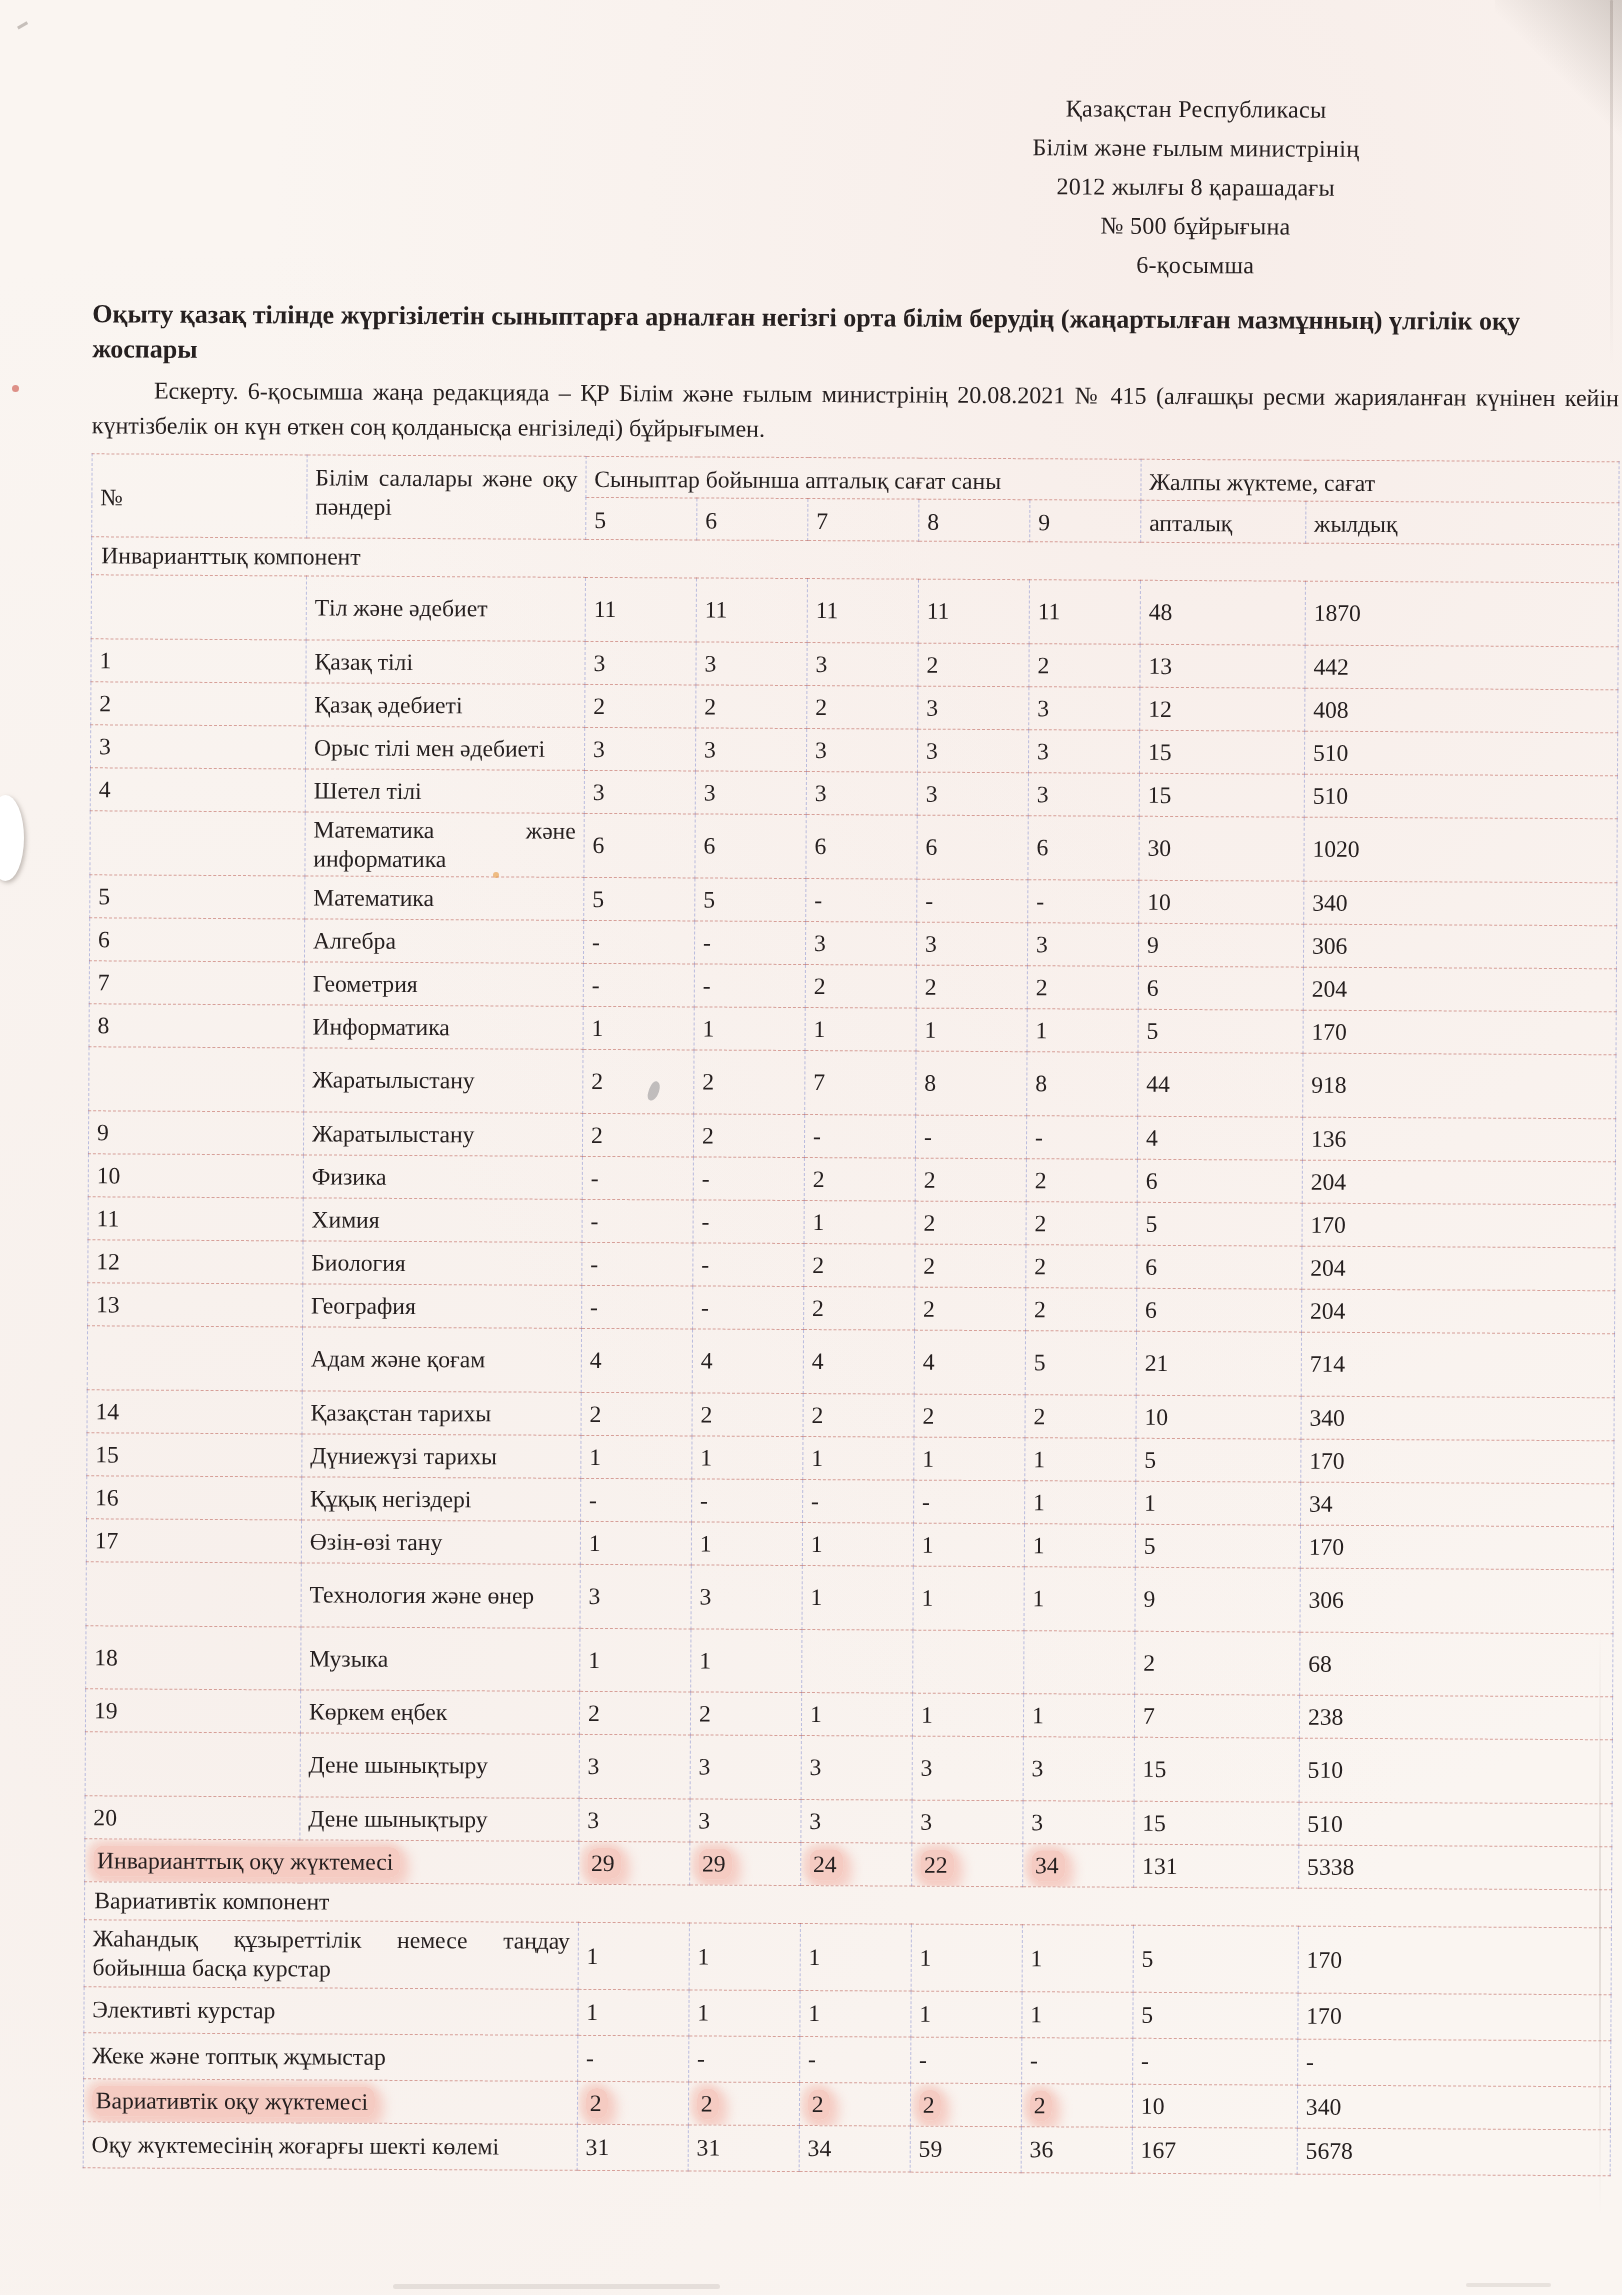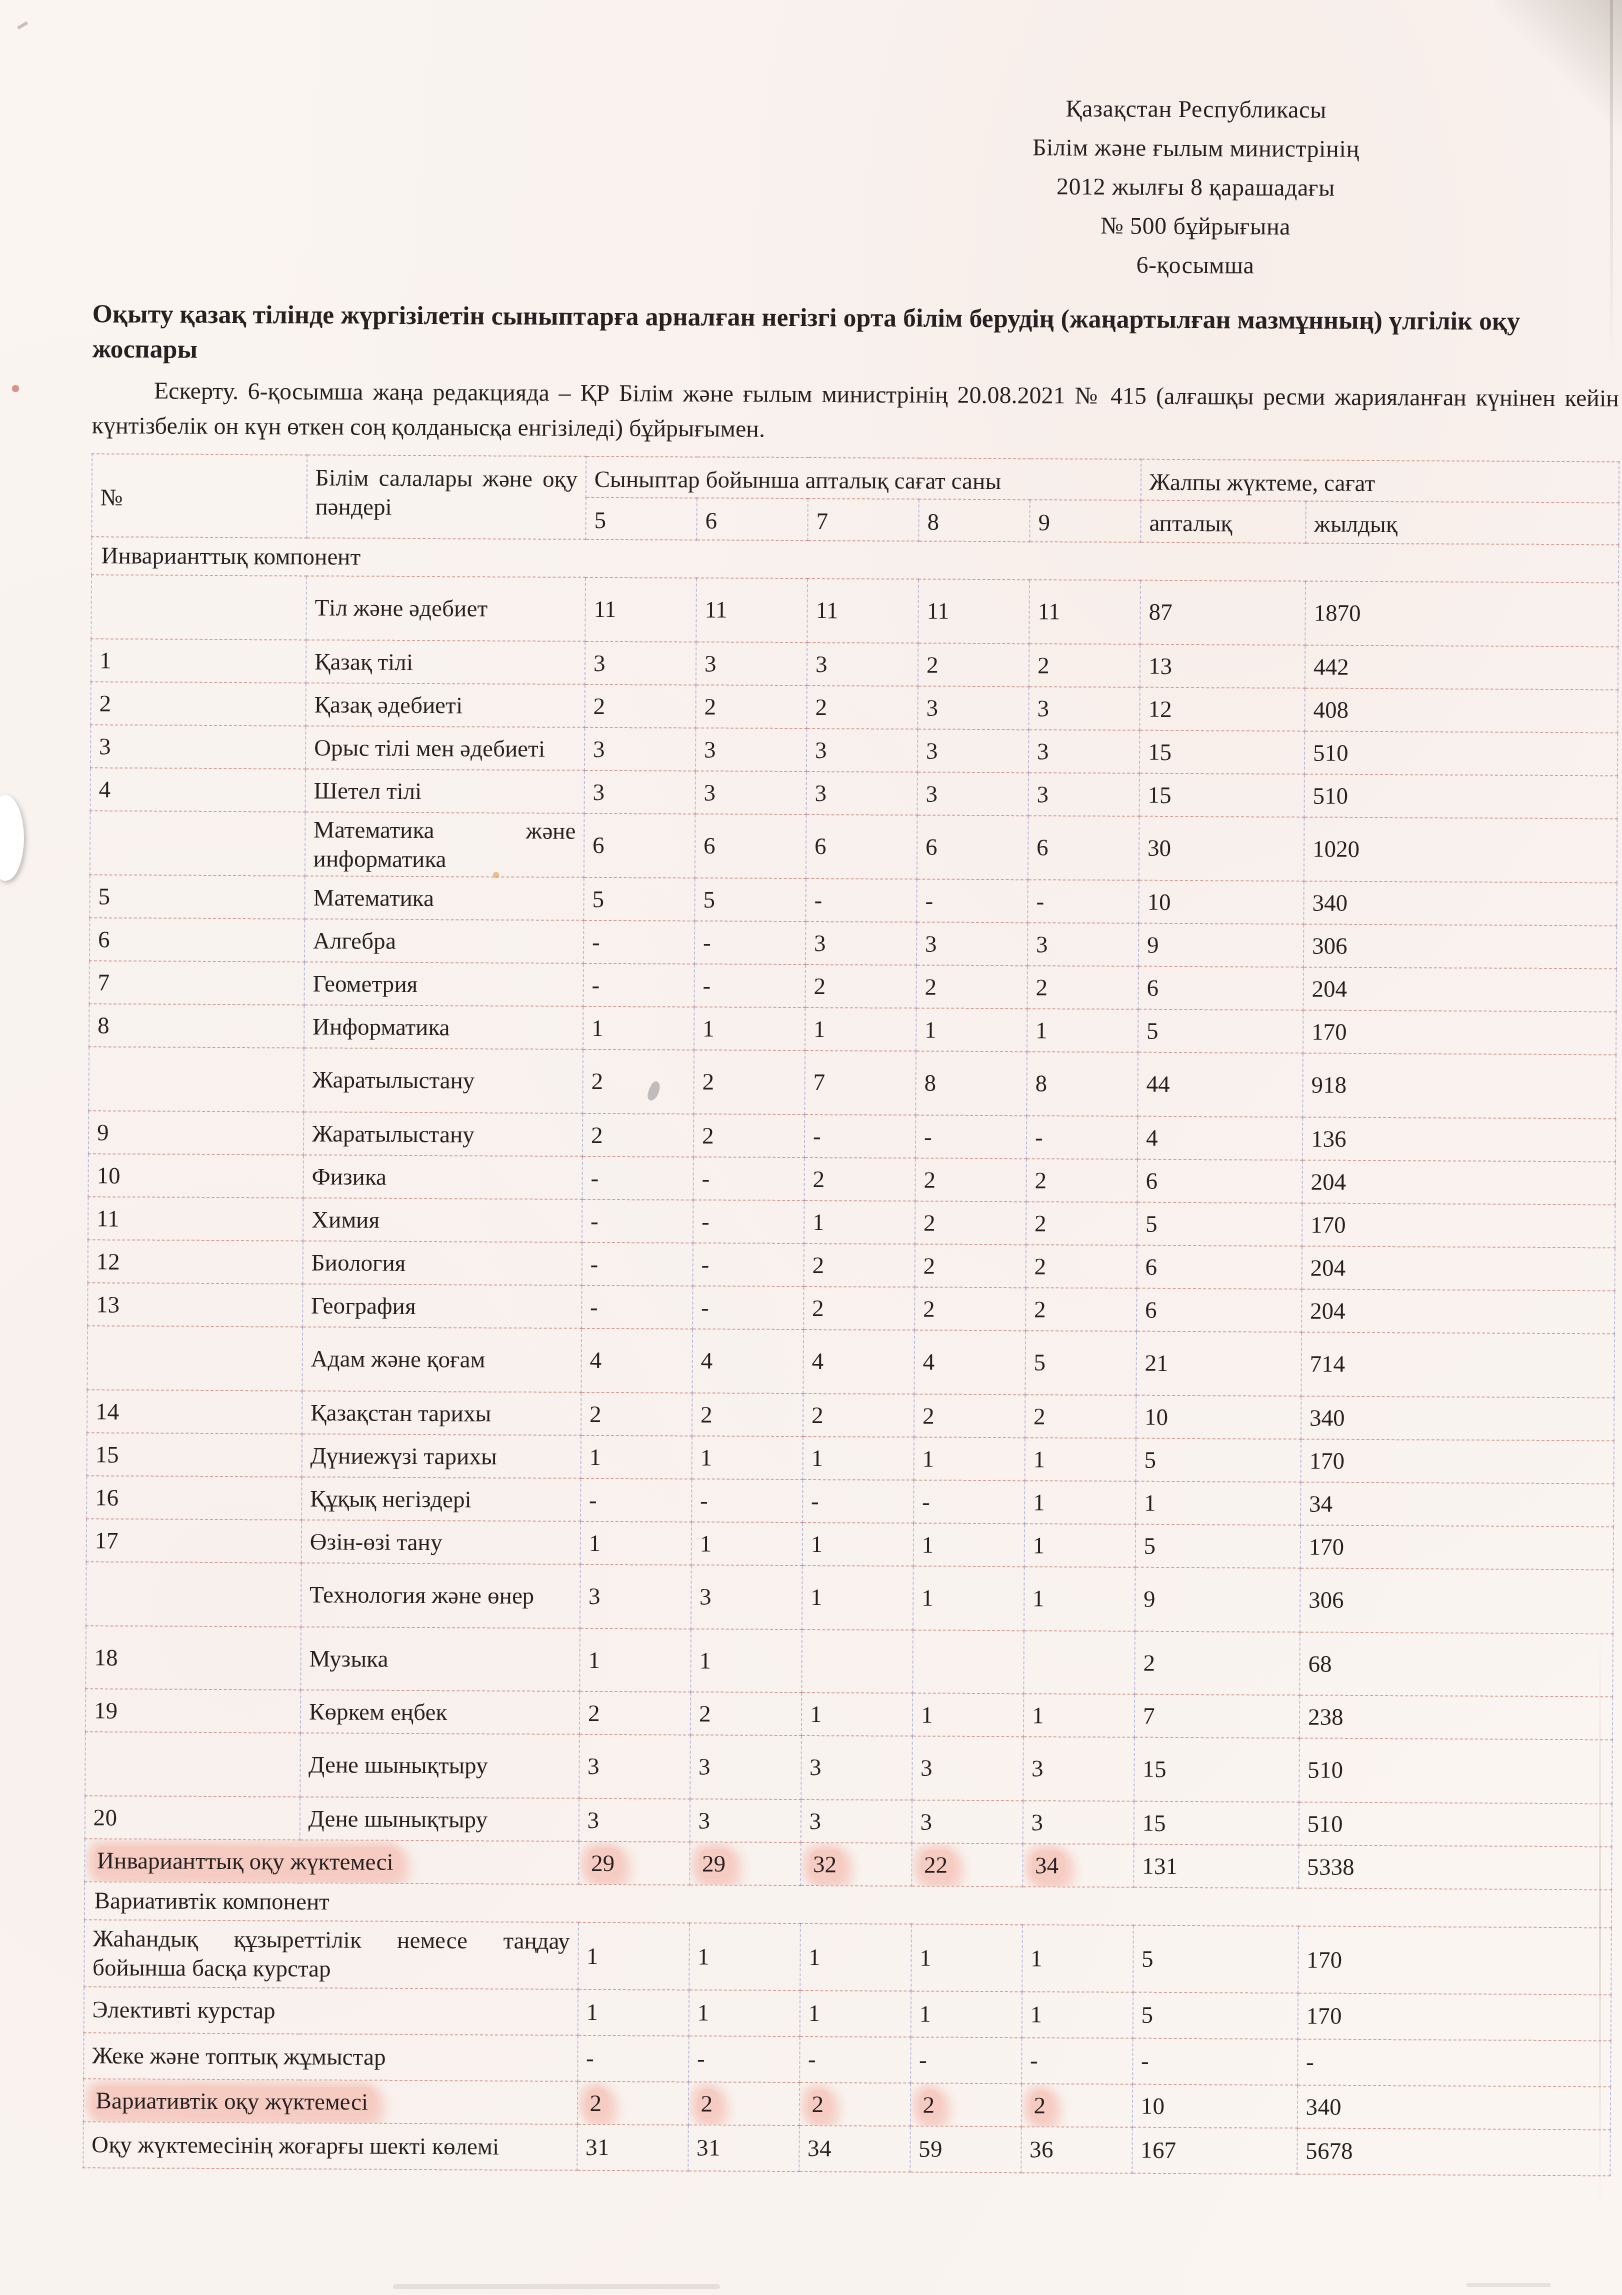--- a/index.html
+++ b/index.html
@@ -176,21 +176,21 @@
             <td class="lbl" colspan="9">Инварианттық компонент</td>
           </tr>
           <tr class="tr-group">
             <td class="num"></td>
             <td class="lbl">Тіл және әдебиет</td>
             <td class="val">11</td>
             <td class="val">11</td>
             <td class="val">11</td>
             <td class="val">11</td>
             <td class="val">11</td>
-            <td class="val">87</td>
+            <td class="val">48</td>
             <td class="val">1870</td>
           </tr>
           <tr class="tr-subject">
             <td class="num">1</td>
             <td class="lbl">Қазақ тілі</td>
             <td class="val">3</td>
             <td class="val">3</td>
             <td class="val">3</td>
             <td class="val">2</td>
             <td class="val">2</td>
@@ -458,21 +458,21 @@
             <td class="val">3</td>
             <td class="val">3</td>
             <td class="val">3</td>
             <td class="val">15</td>
             <td class="val">510</td>
           </tr>
           <tr class="tr-total">
             <td class="lbl" colspan="2"><span class="hl">Инварианттық оқу жүктемесі</span></td>
             <td class="val"><span class="hl">29</span></td>
             <td class="val"><span class="hl">29</span></td>
-            <td class="val"><span class="hl">32</span></td>
+            <td class="val"><span class="hl">24</span></td>
             <td class="val"><span class="hl">22</span></td>
             <td class="val"><span class="hl">34</span></td>
             <td class="val">131</td>
             <td class="val">5338</td>
           </tr>
           <tr class="tr-section">
             <td class="lbl" colspan="9">Вариативтік компонент</td>
           </tr>
           <tr class="tr-span tall">
             <td class="lbl" colspan="2">Жаһандық құзыреттілік немесе таңдау бойынша басқа курстар</td>

